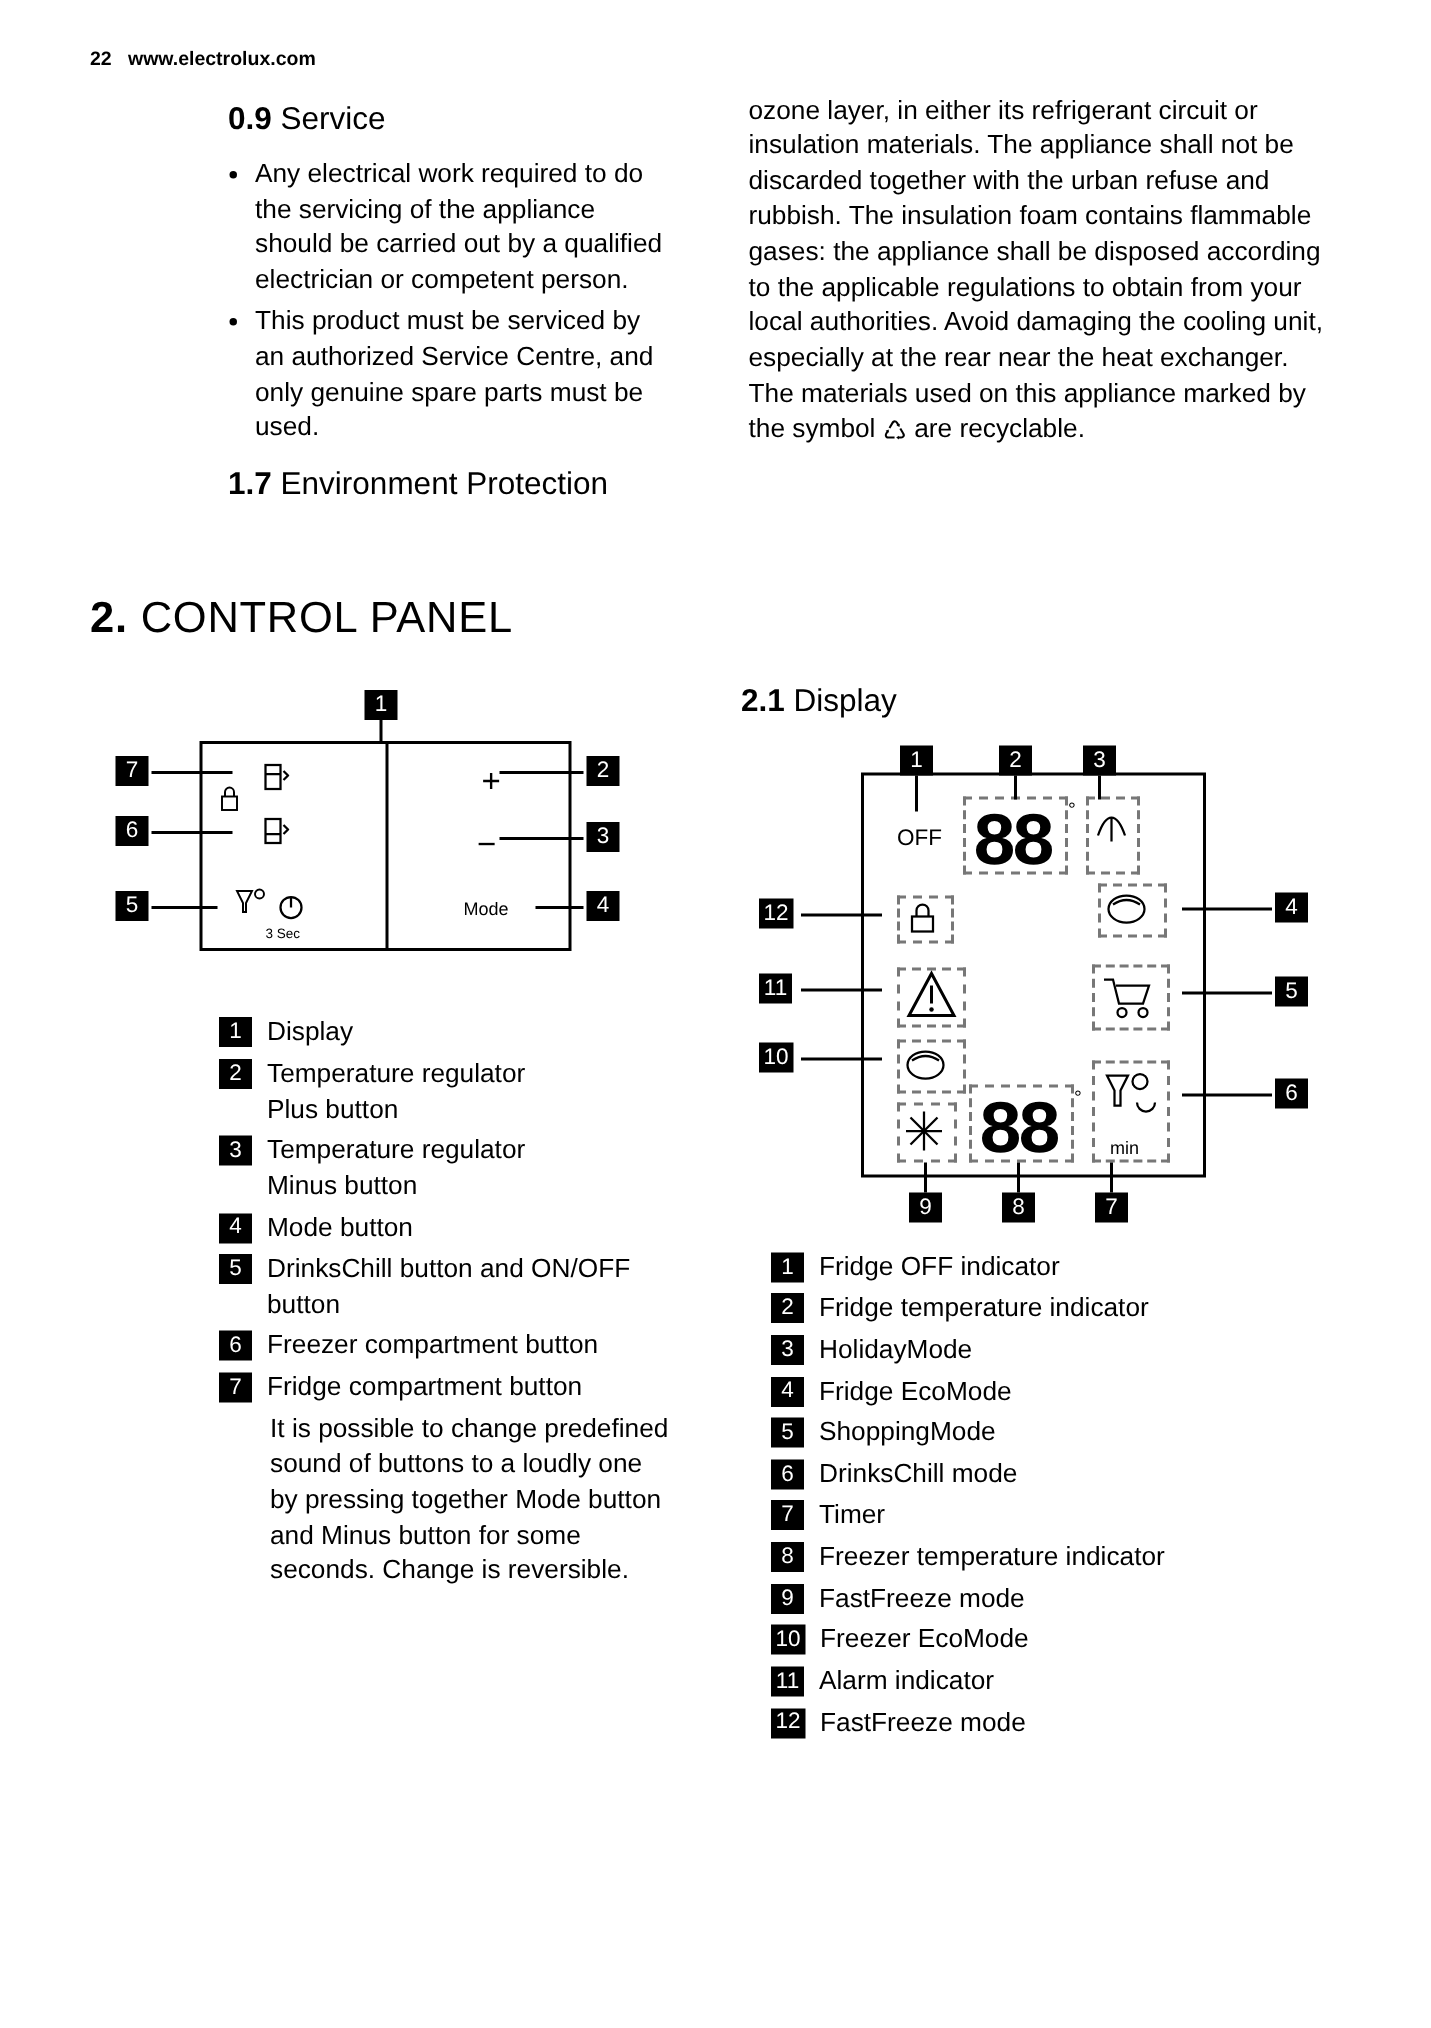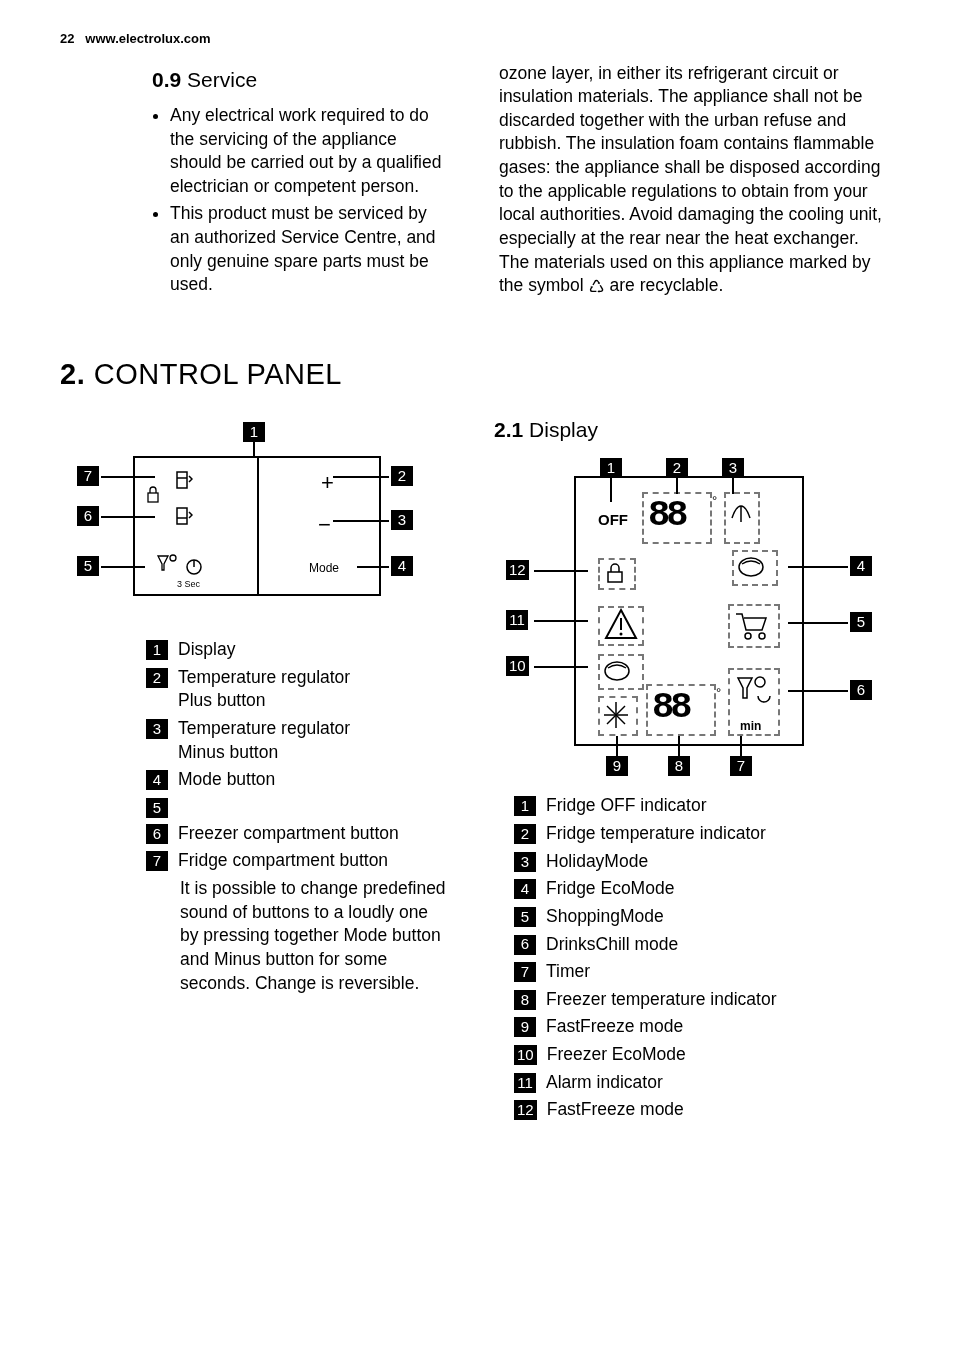--- a/index.html
+++ b/index.html
@@ -109,24 +109,24 @@
     position: relative;
     width: 400px; height: 320px;
     margin: 6px auto 16px;
   }
   .display-box {
     position: absolute;
     left: 80px; top: 18px;
     width: 230px; height: 270px;
     border: 2px solid #000;
   }
-  .small-txt { font-size: 13px; font-weight: bold; }
+  .small-txt { font-size: 13px; font-weight: normal; }
   .seg {
     font-family: 'Courier New', monospace;
-    font-size: 37px; font-weight: bold; letter-spacing: -4px;
+    font-size: 50px; font-weight: bold; letter-spacing: -4px;
   }
   .dashed-shape {
     position: absolute;
     border: 2px dashed #777;
   }
   .recycle-icon {
     display: inline-block;
     font-size: 18px;
     vertical-align: -2px;
   }
@@ -142,20 +142,24 @@
 <div class="columns">
   <div class="col">
     <h3>
       <span class="secnum">0.9</span>
       <span>Service</span>
     </h3>
     <ul class="bullets">
       <li>Any electrical work required to do the servicing of the appliance should be carried out by a qualified electrician or competent person.</li>
       <li>This product must be serviced by an authorized Service Centre, and only genuine spare parts must be used.</li>
     </ul>
+    <h3>
+      <span class="secnum">1.7</span>
+      <span>Environment Protection</span>
+    </h3>
   </div>
   <div class="col">
     <p class="para-continued">
       <span>ozone layer, in either its refrigerant circuit or insulation materials. The appliance shall not be discarded together with the urban refuse and rubbish. The insulation foam contains flammable gases: the appliance shall be disposed according to the applicable regulations to obtain from your local authorities. Avoid damaging the cooling unit, especially at the rear near the heat exchanger. The materials used on this appliance marked by the symbol </span><span class="recycle-icon">♺</span><span> are recyclable.</span>
     </p>
   </div>
 </div>
 
 <h2 class="main">
   <span class="secnum2">2.</span>
@@ -241,20 +245,21 @@
           <span class="numbox">3</span>
           <span class="legend-text" style="white-space:pre-line">Temperature regulator
 Minus button</span>
         </div>
       <div class="legend-row">
           <span class="numbox">4</span>
           <span class="legend-text">Mode button</span>
         </div>
       <div class="legend-row">
           <span class="numbox">5</span>
+          <span class="legend-text">DrinksChill button and ON/OFF button</span>
         </div>
       <div class="legend-row">
           <span class="numbox">6</span>
           <span class="legend-text">Freezer compartment button</span>
         </div>
       <div class="legend-row">
           <span class="numbox">7</span>
           <span class="legend-text">Fridge compartment button</span>
         </div>
     </div>

